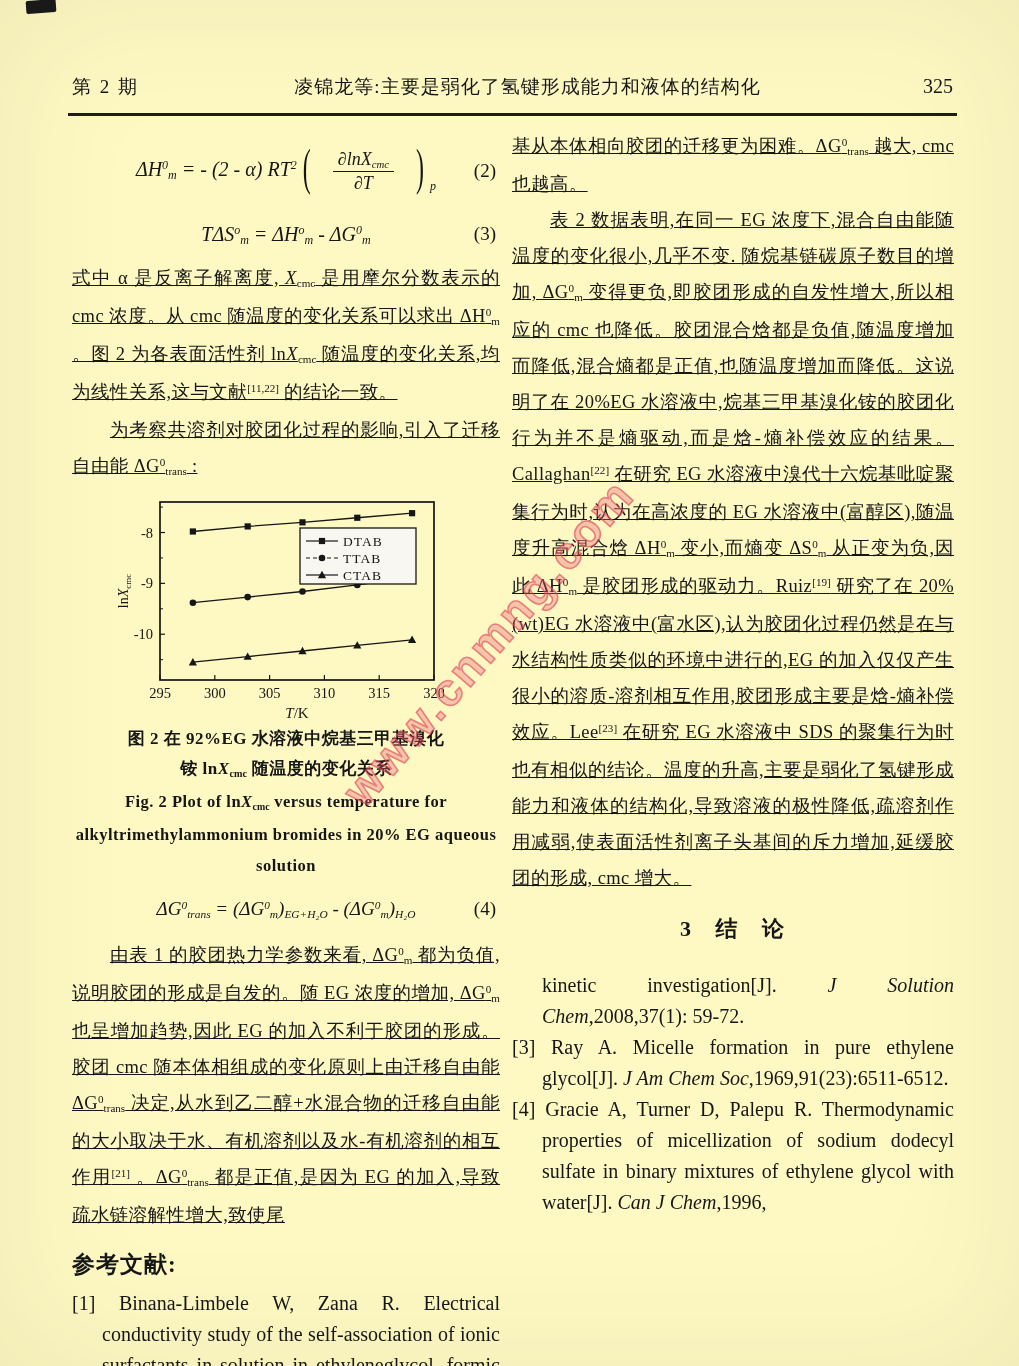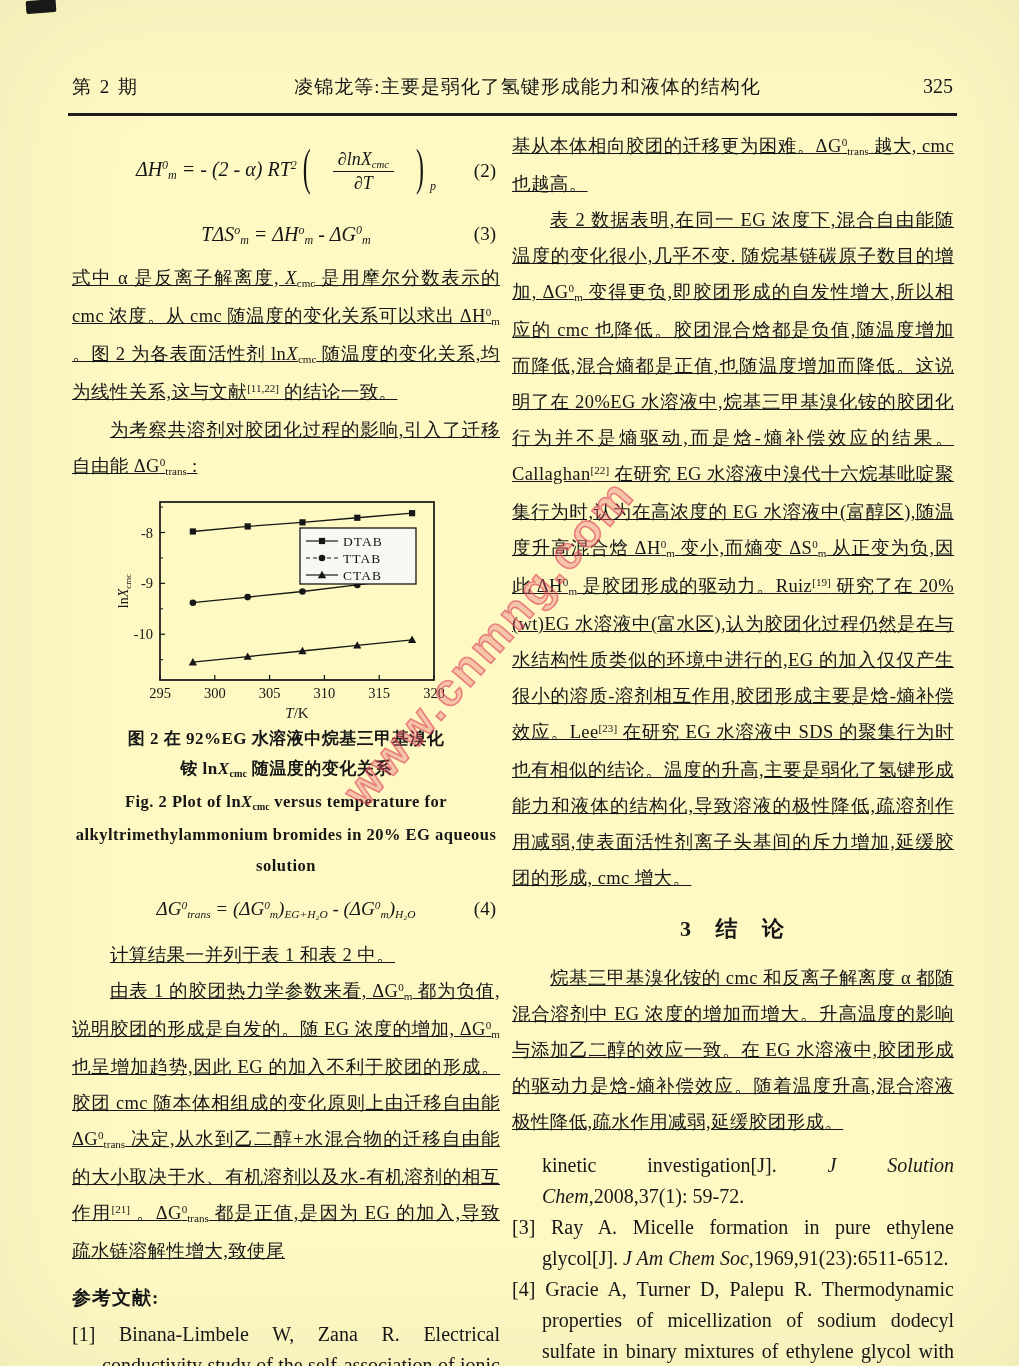--- a/index.html
+++ b/index.html
@@ -34,21 +34,21 @@
   .frac .num{border-bottom:1.6px solid #161616; padding:0 5px 1px;}
   .frac .den{padding-top:1px;}
   .paren{display:inline-block; transform:scaleY(2.1); font-size:24px; font-weight:300; margin:0 1px; font-style:normal;}
   .paren-sub{font-size:12px; position:relative; top:14px; font-style:italic;}
   
   .figure{margin:8px 0 2px 42px;}
   .figure svg{display:block; fill:#161616; font-family:"Liberation Serif","DejaVu Serif",serif;}
   .caption{margin:0; text-align:center; font-weight:bold; font-size:17px; line-height:30px; letter-spacing:.5px;}
   .caption.en{font-size:16.5px; line-height:31px;}
   
-  .refs-heading{margin:16px 0 8px; font-size:19px; font-weight:bold; letter-spacing:1px;}
+  .refs-heading{margin:16px 0 8px; font-size:23px; font-weight:bold; letter-spacing:1px;}
   .ref{margin:0; font-size:20px; line-height:31px; text-align:justify; padding-left:30px; text-indent:-30px;}
   .ref.cont{padding-left:30px; text-indent:0;}
   
   .section-heading{margin:18px 0 16px; font-size:22px; font-weight:bold; white-space:pre; letter-spacing:2px;text-align:center;}
   
   .watermark{
     position:absolute; left:352px; top:772px; transform:rotate(-49deg); transform-origin:left center;
     font-family:"Liberation Sans","DejaVu Sans",sans-serif; font-size:46px; font-weight:bold; letter-spacing:3px;
     color:rgba(232,95,112,.34); -webkit-text-stroke:1.6px rgba(222,70,92,.62);
     pointer-events:none; white-space:nowrap;
@@ -152,34 +152,32 @@
     <p class="caption">图 2  在 92%EG 水溶液中烷基三甲基溴化</p>
     <p class="caption">铵 ln<i>X</i><sub>cmc</sub> 随温度的变化关系</p>
     <p class="caption en">Fig. 2  Plot of ln<i>X</i><sub>cmc</sub> versus temperature for</p>
     <p class="caption en">alkyltrimethylammonium bromides in 20% EG aqueous solution</p>
 
     <div class="equation eq4">
       <span>ΔG<sup>0</sup><sub>trans</sub> = (ΔG<sup>0</sup><sub>m</sub>)<sub>EG+H₂O</sub> - (ΔG<sup>0</sup><sub>m</sub>)<sub>H₂O</sub></span>
       <span class="eq-number">(4)</span>
     </div>
 
-    <p class="body indent">计算结果一并列于表 1 和表 2 中。</p>
     <p class="body indent">由表 1 的胶团热力学参数来看, ΔG<sup>0</sup><sub>m</sub> 都为负值,说明胶团的形成是自发的。随 EG 浓度的增加, ΔG<sup>0</sup><sub>m</sub> 也呈增加趋势,因此 EG 的加入不利于胶团的形成。胶团 cmc 随本体相组成的变化原则上由迁移自由能 ΔG<sup>0</sup><sub>trans</sub> 决定,从水到乙二醇+水混合物的迁移自由能的大小取决于水、有机溶剂以及水-有机溶剂的相互作用<sup>[21]</sup> 。ΔG<sup>0</sup><sub>trans</sub> 都是正值,是因为 EG 的加入,导致疏水链溶解性增大,致使尾</p>
 
     <div class="refs-heading">参考文献:</div>
     <p class="ref">[1] Binana-Limbele W, Zana R. Electrical conductivity study of the self-association of ionic surfactants in solution in ethyleneglycol, formic acid and formamide [J]. ,1989,267(5):440-447.</p>
 
   </div>
 
   <div class="col col-right">
     <p class="body">基从本体相向胶团的迁移更为困难。ΔG<sup>0</sup><sub>trans</sub> 越大, cmc 也越高。</p>
     <p class="body indent">表 2 数据表明,在同一 EG 浓度下,混合自由能随温度的变化很小,几乎不变. 随烷基链碳原子数目的增加, ΔG<sup>0</sup><sub>m</sub> 变得更负,即胶团形成的自发性增大,所以相应的 cmc 也降低。胶团混合焓都是负值,随温度增加而降低,混合熵都是正值,也随温度增加而降低。这说明了在 20%EG 水溶液中,烷基三甲基溴化铵的胶团化行为并不是熵驱动,而是焓-熵补偿效应的结果。Callaghan<sup>[22]</sup> 在研究 EG 水溶液中溴代十六烷基吡啶聚集行为时,认为在高浓度的 EG 水溶液中(富醇区),随温度升高混合焓 ΔH<sup>0</sup><sub>m</sub> 变小,而熵变 ΔS<sup>0</sup><sub>m</sub> 从正变为负,因此 ΔH<sup>0</sup><sub>m</sub> 是胶团形成的驱动力。Ruiz<sup>[19]</sup> 研究了在 20% (wt)EG 水溶液中(富水区),认为胶团化过程仍然是在与水结构性质类似的环境中进行的,EG 的加入仅仅产生很小的溶质-溶剂相互作用,胶团形成主要是焓-熵补偿效应。Lee<sup>[23]</sup> 在研究 EG 水溶液中 SDS 的聚集行为时也有相似的结论。温度的升高,主要是弱化了氢键形成能力和液体的结构化,导致溶液的极性降低,疏溶剂作用减弱,使表面活性剂离子头基间的斥力增加,延缓胶团的形成, cmc 增大。</p>
 
     <div class="section-heading">3   结   论</div>
-    <p class="body indent">烷基三甲基溴化铵的 cmc 和反离子解离度 α 都随混合溶剂中 EG 浓度的增加而增大。升高温度的影响与添加乙二醇的效应一致。在 EG 水溶液中,胶团形成的驱动力是焓-熵补偿效应。随着温度升高,混合溶液极性降低,疏水作用减弱,延缓胶团形成。</p>
 
     <div class="spacer-m"></div>
     <p class="ref cont">kinetic investigation[J]. <i>J Solution Chem</i>,2008,37(1): 59-72.</p>
     <p class="ref">[3] Ray A. Micelle formation in pure ethylene glycol[J]. <i>J Am Chem Soc</i>,1969,91(23):6511-6512.</p>
     <p class="ref">[4] Gracie A, Turner D, Palepu R. Thermodynamic properties of micellization of sodium dodecyl sulfate in binary mixtures of ethylene glycol with water[J]. <i>Can J Chem</i>,1996,</p>
   </div>
 
   <div class="watermark">www.cnmng.com</div>
 </div>
 

